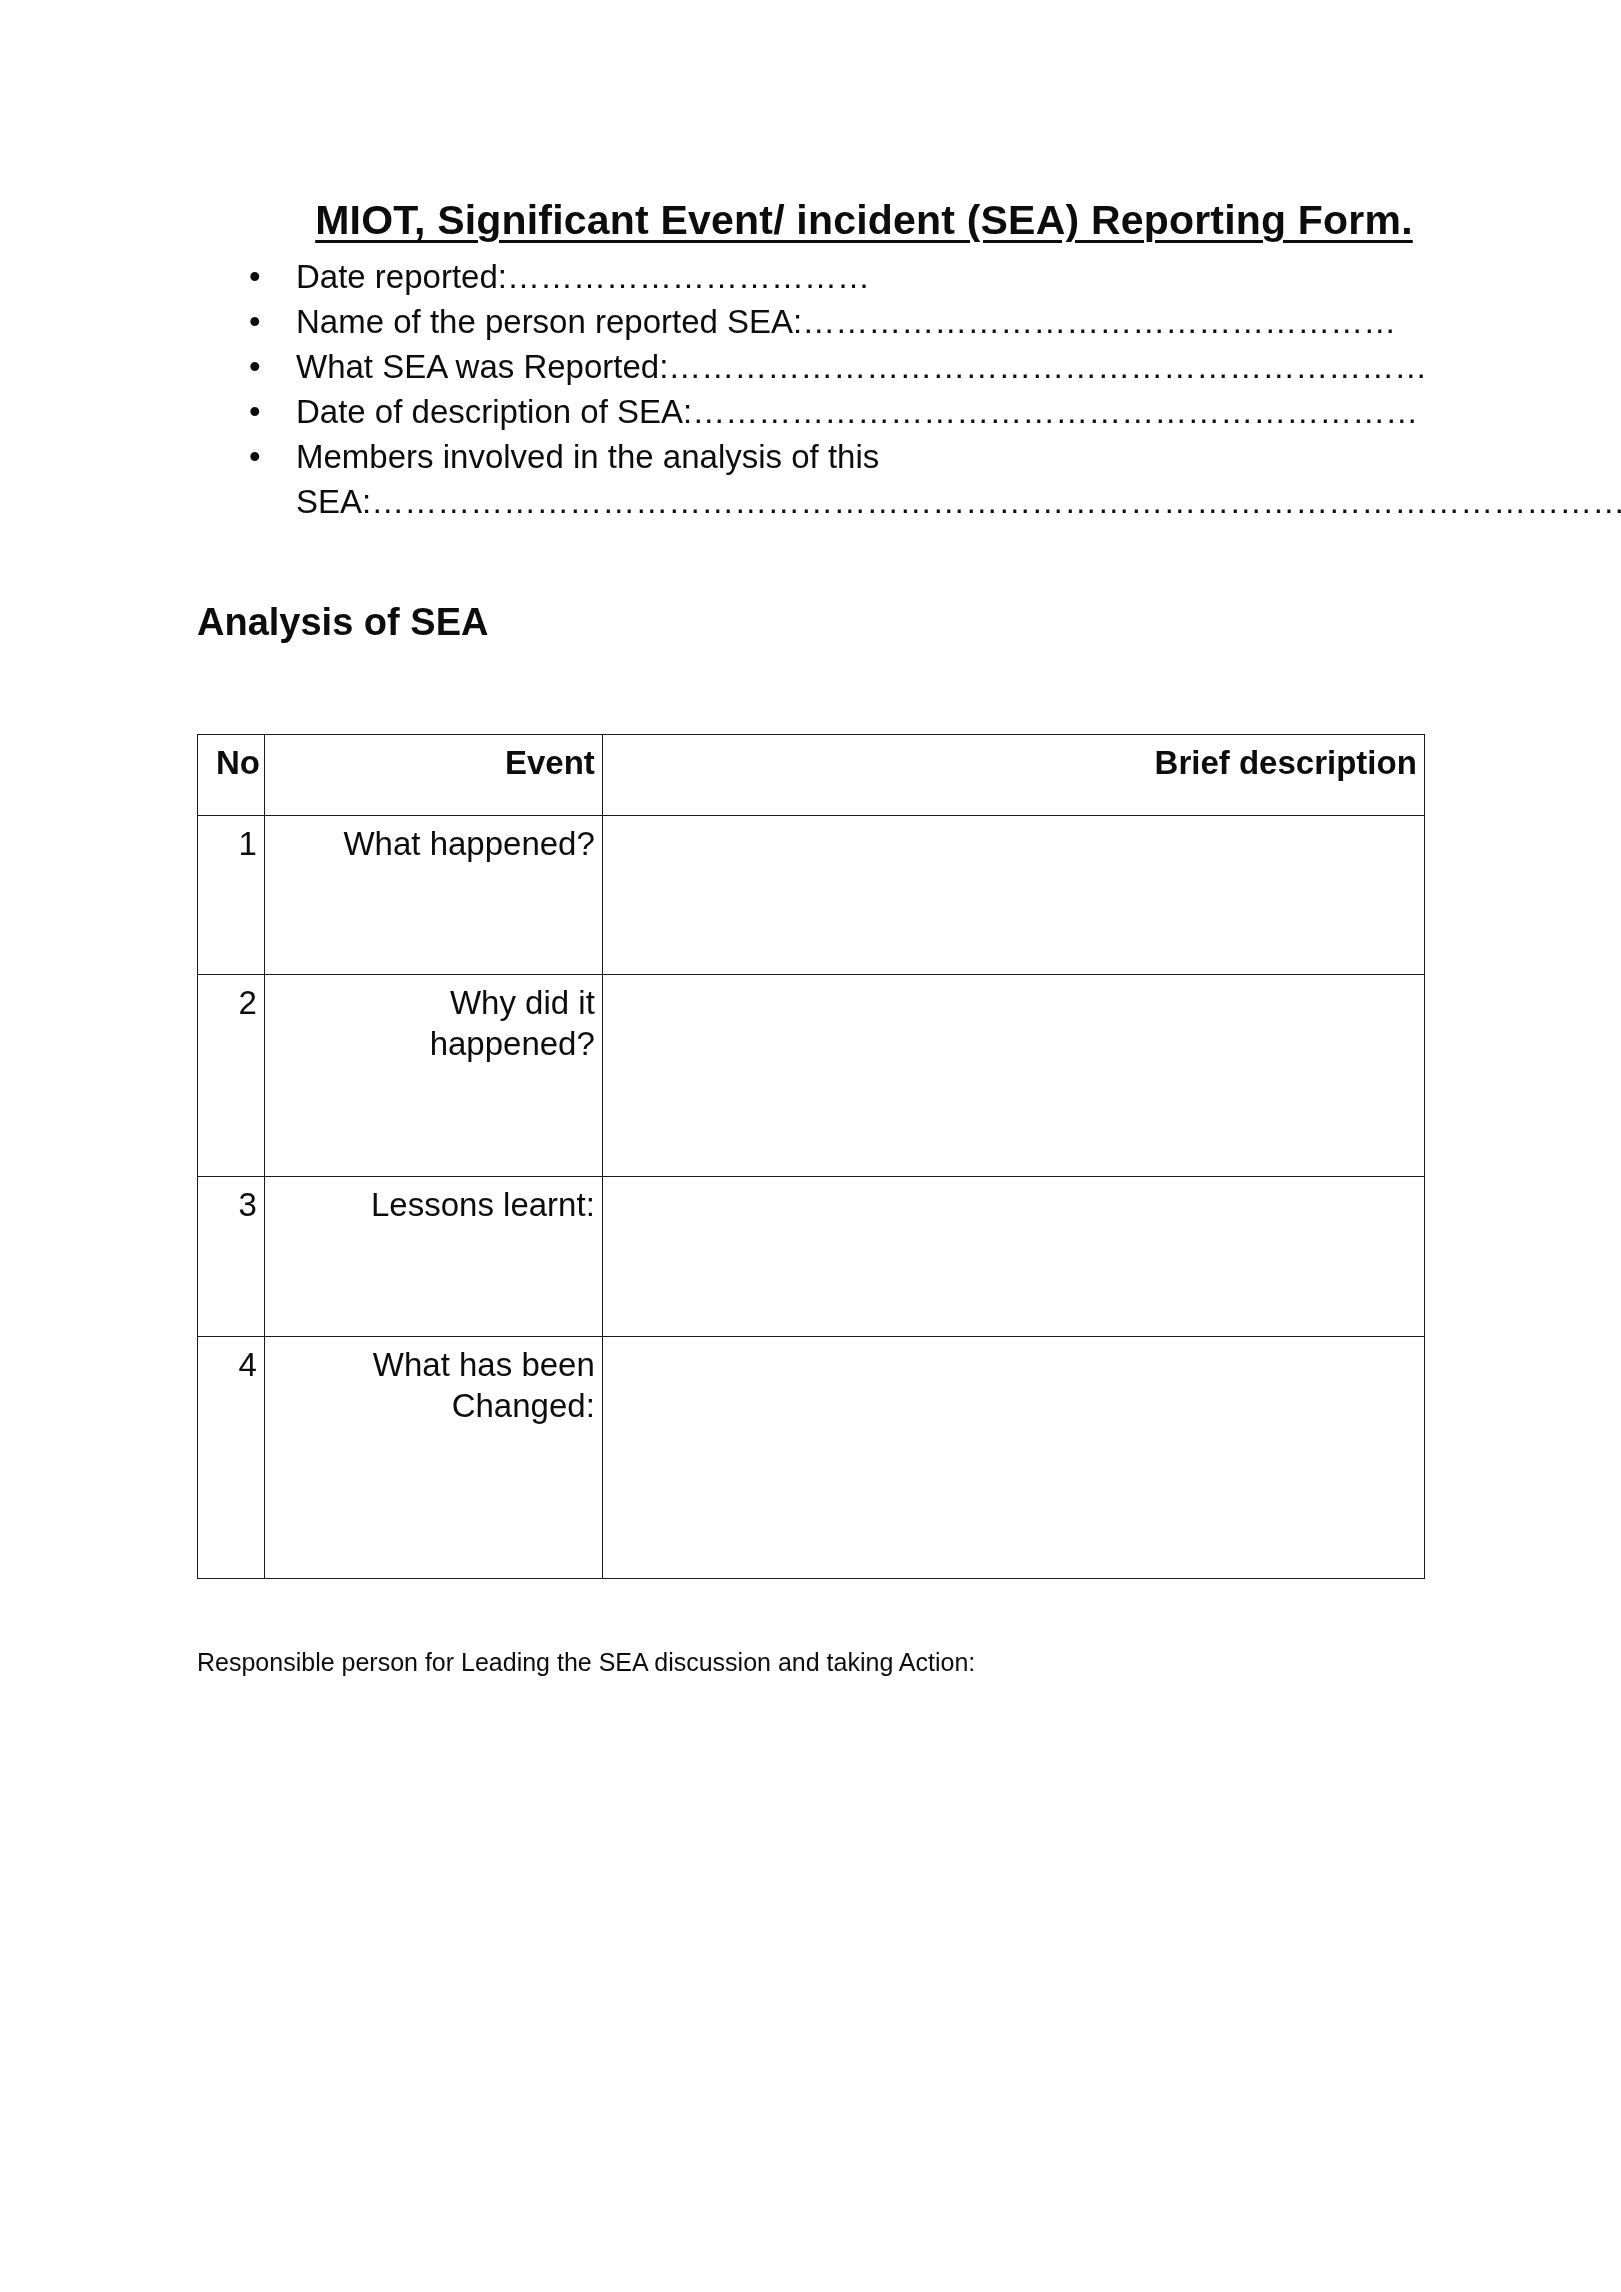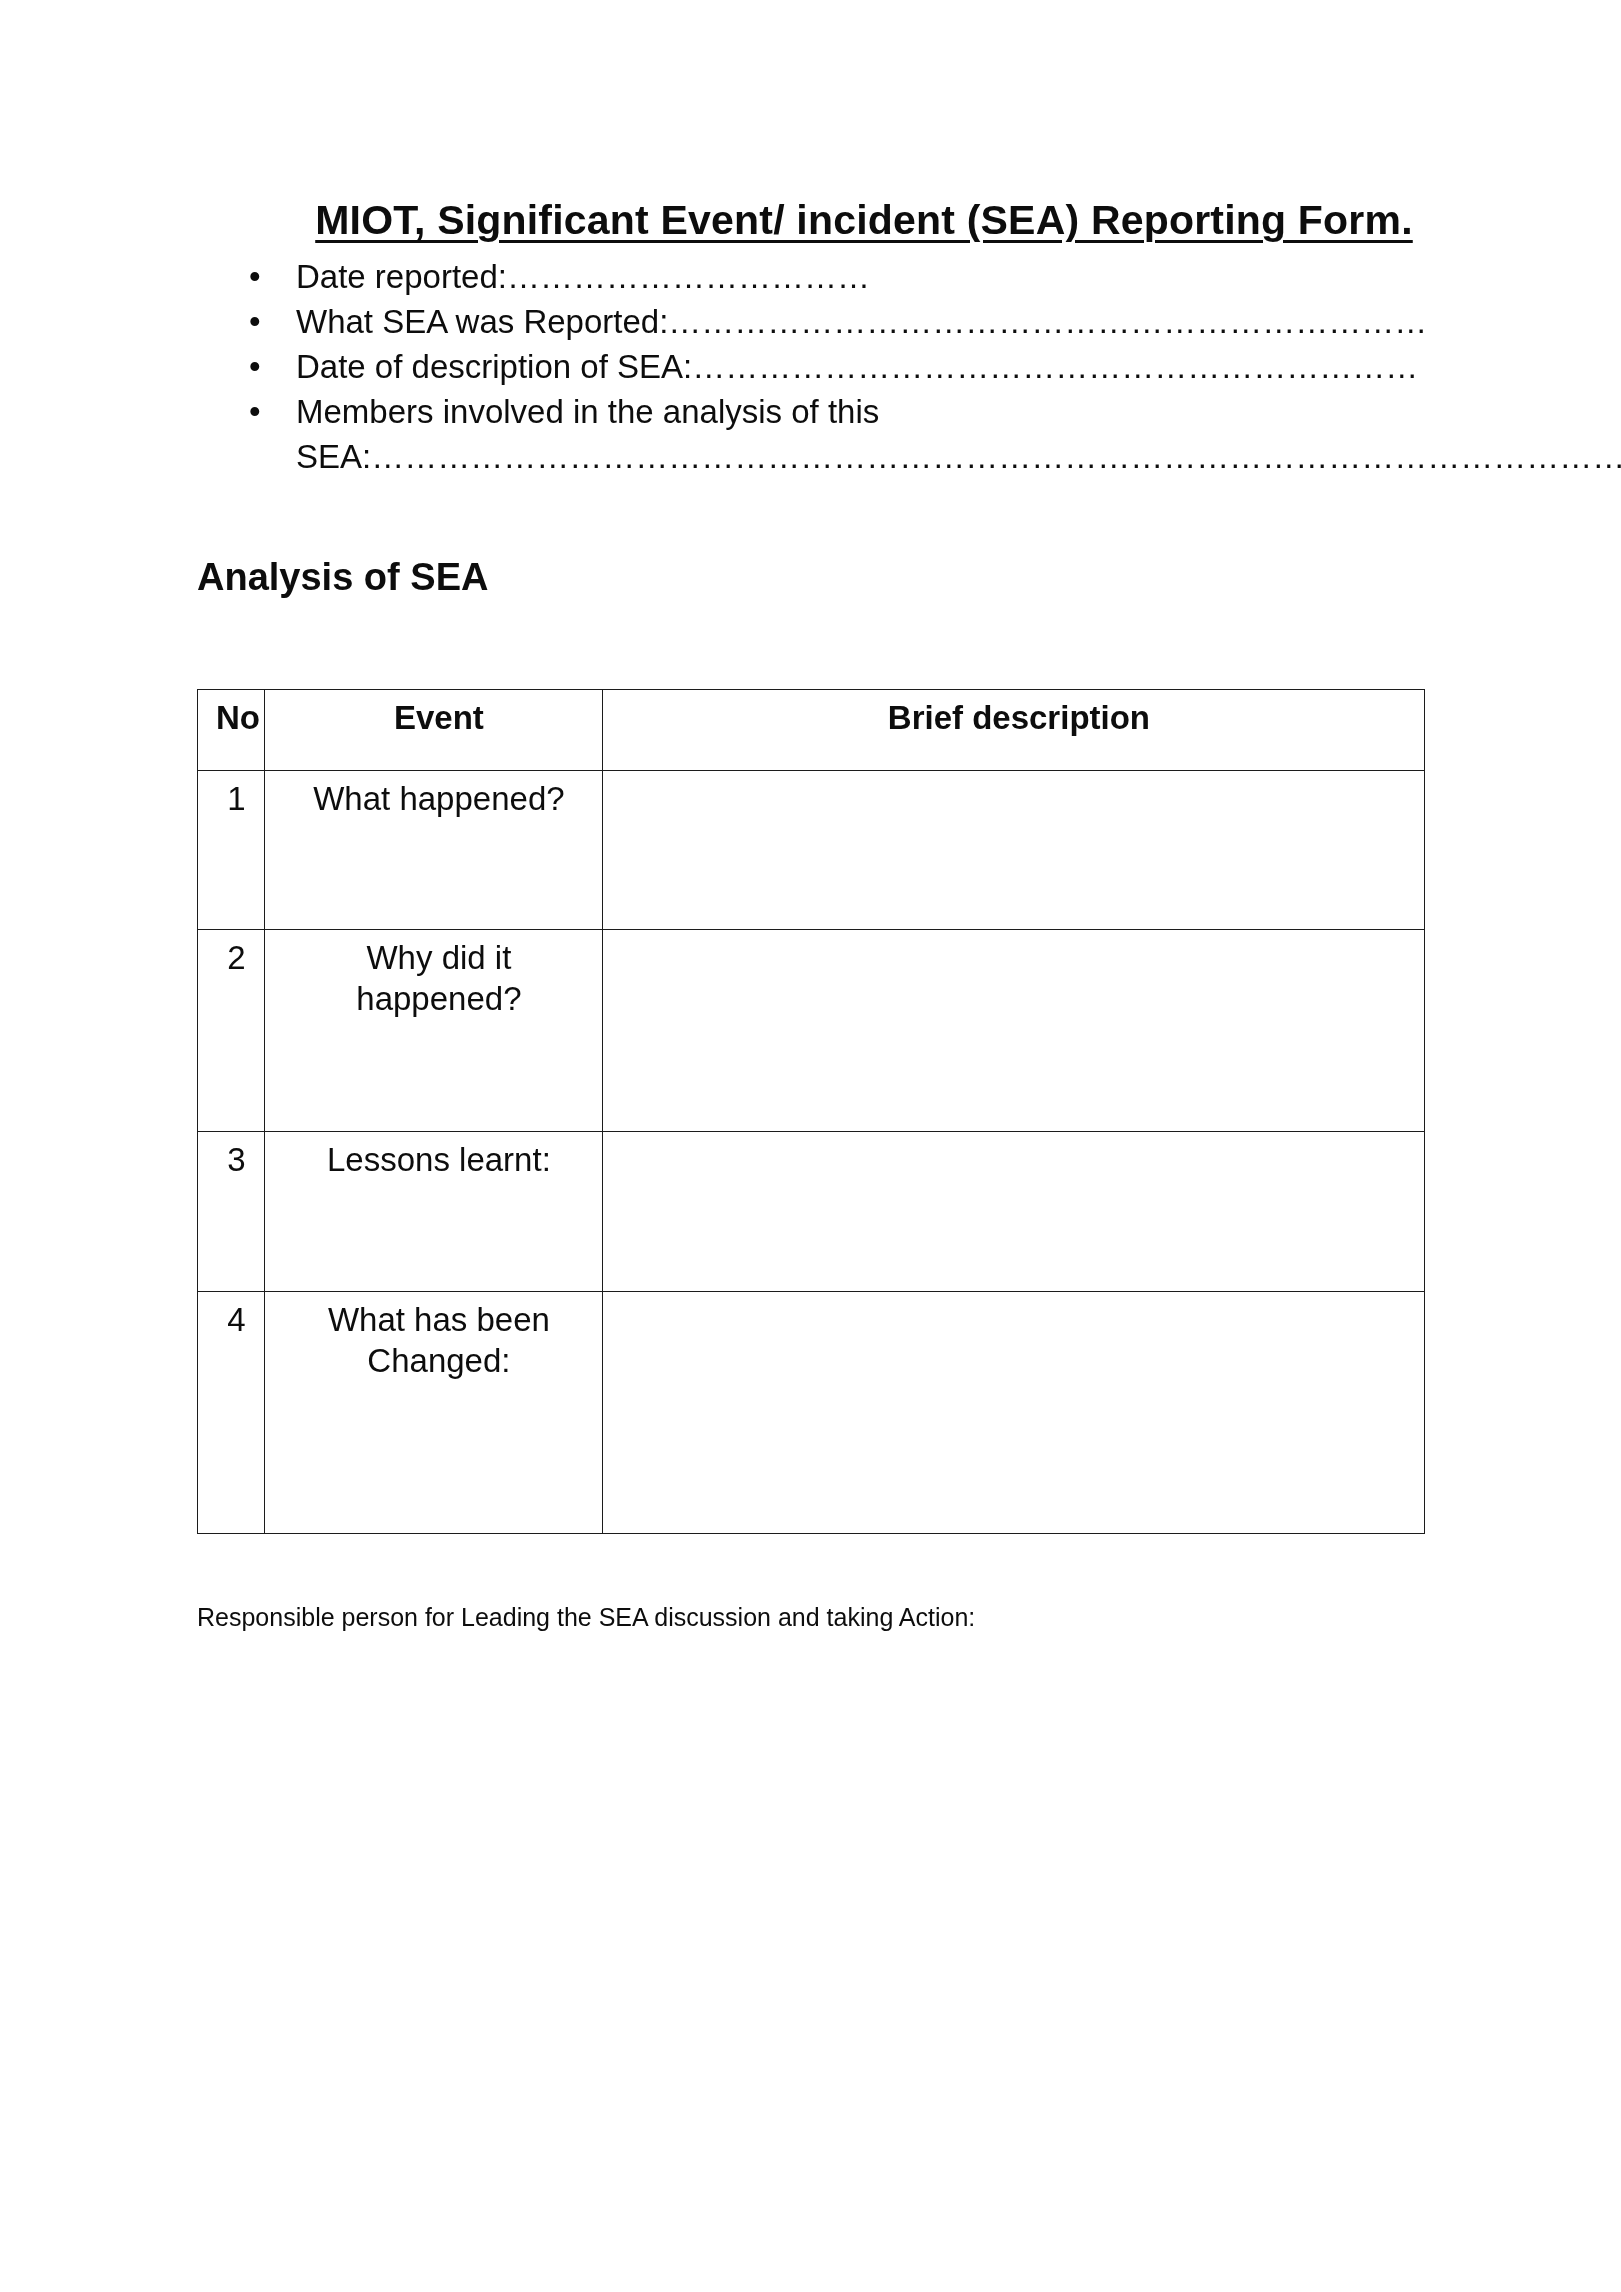--- a/index.html
+++ b/index.html
@@ -61,21 +61,21 @@
     border-collapse: collapse;
     width: 1228px;
     table-layout: fixed;
   }
   table.analysis-table col.col-no { width: 67px; }
   table.analysis-table col.col-topic { width: 338px; }
   table.analysis-table th,
   table.analysis-table td {
     border: 1.8px solid #1c1c1c;
     vertical-align: top;
-    text-align: center;
+    text-align: right;
     font-size: 33px;
     line-height: 41px;
     padding: 7.2px 7.2px 7.2px 18px;
     white-space: pre-wrap;
     font-weight: normal;
     margin-top: 33px;
   }
   table.analysis-table thead th { font-weight: bold; height: 81px; }
   table.analysis-table tr.r0 td { height: 159px; }
   table.analysis-table tr.r1 td { height: 202px; }
@@ -89,20 +89,21 @@
 </style>
 </head>
 <body>
 
 <div class="page">
 
   <h1 class="doc-title">MIOT, Significant Event/ incident (SEA) Reporting Form.</h1>
 
   <ul class="intro-list" id="intro-list">
       <li>Date reported:……………………………</li>
+      <li>Name of the person reported SEA:………………………………………………</li>
       <li>What SEA was Reported:……………………………………………………………</li>
       <li>Date of description of SEA:…………………………………………………………</li>
       <li>Members involved in the analysis of this
 SEA:……………………………………………………………………………………………………</li>
     </ul>
 
   <h2 class="section-heading">Analysis of SEA</h2>
 
   <table class="analysis-table">
     <colgroup>

